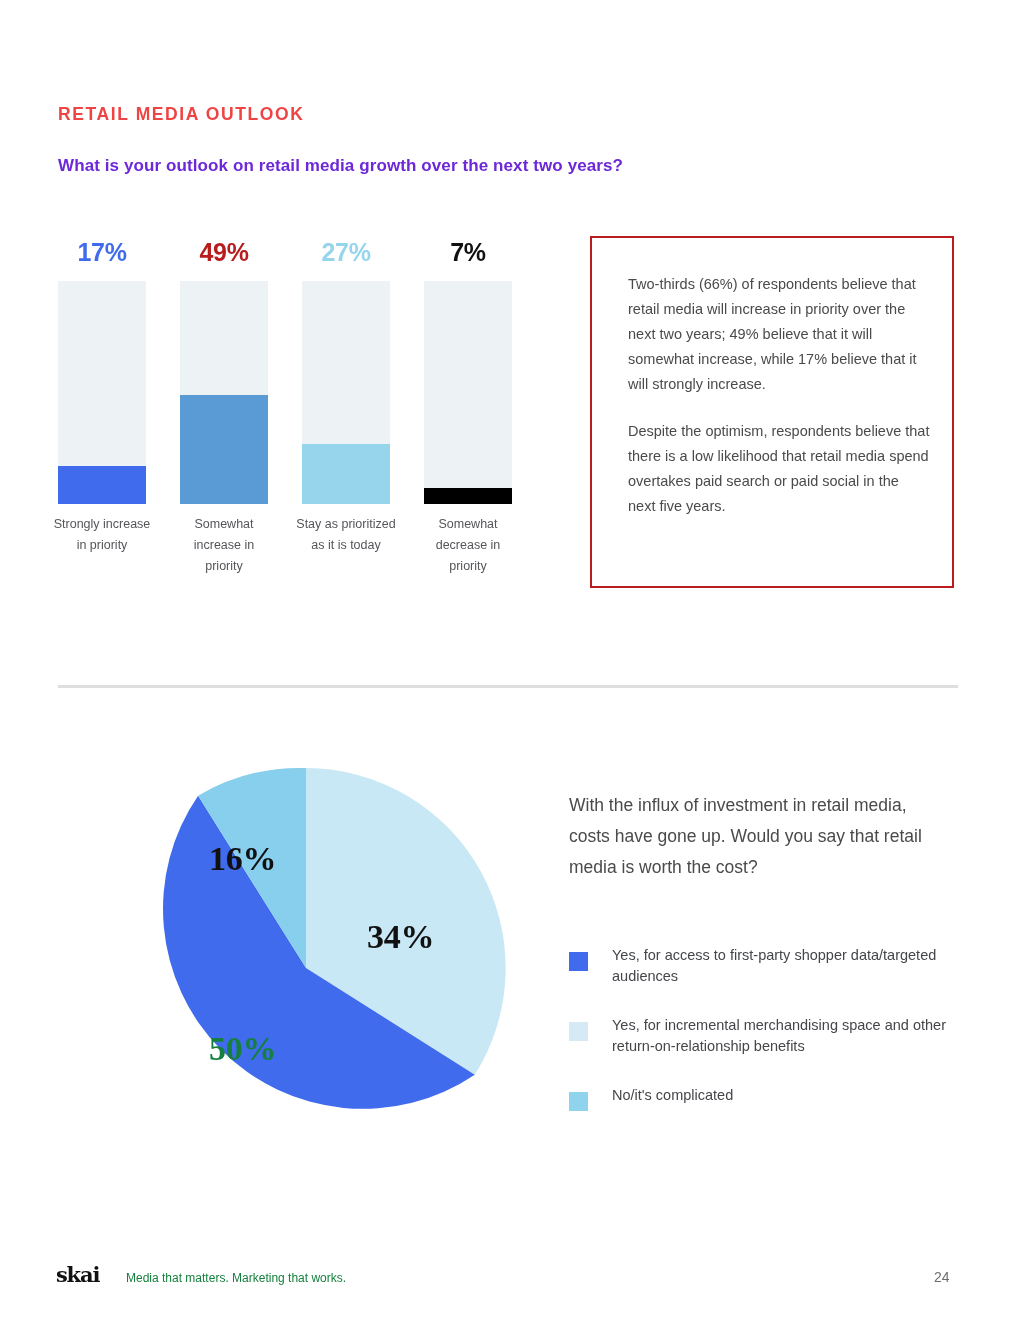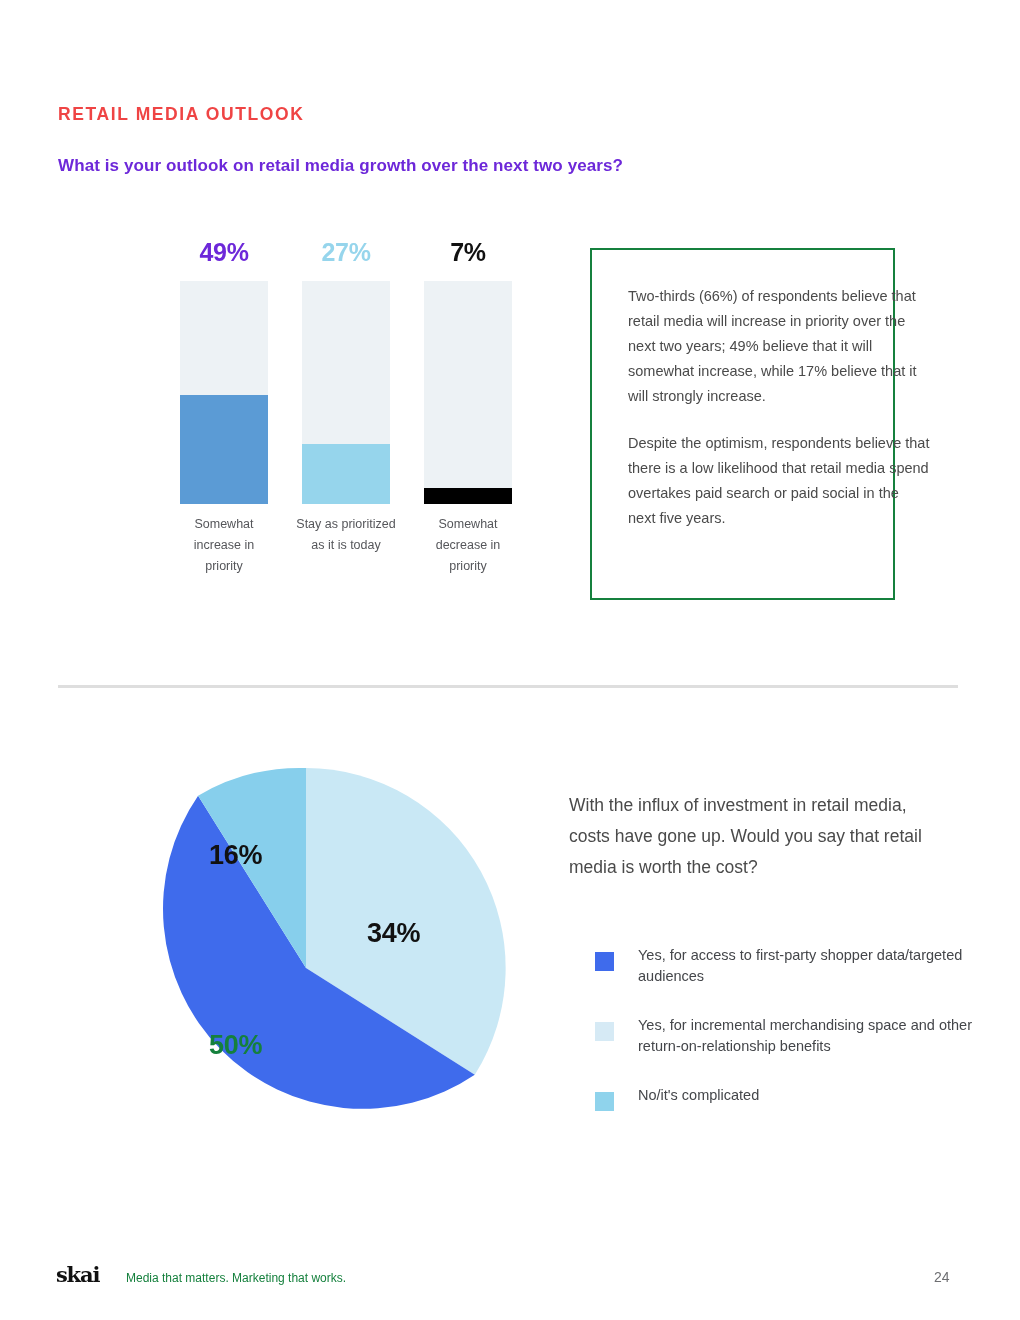--- a/index.html
+++ b/index.html
@@ -82,24 +82,24 @@
     text-align: center;
     font-size: 12.5px;
     line-height: 21px;
     color: #55565a;
   }
 
   
   .callout {
     position: absolute;
     left: 590px;
-    top: 248px;
-    width: 305px;
+    top: 236px;
+    width: 364px;
     height: 352px;
-    border: 2px solid #15803d;
+    border: 2px solid #b91c1c;
     box-sizing: border-box;
   }
   .callout-inner {
     position: absolute;
     left: 36px;
     top: 34px;
     width: 302px;
   }
   .callout p {
     margin: 0 0 22px 0;
@@ -123,41 +123,42 @@
   .pie-wrap {
     position: absolute;
     left: 99px;
     top: 761px;
     width: 414px;
     height: 414px;
   }
   .pie-svg { display: block; }
   .pie-label {
     position: absolute;
-    font-size: 27px;
+    font-size: 34px;
     font-weight: bold;
     letter-spacing: -0.3px;
+    font-family: Liberation Serif, serif;
   }
   .pie-label-0 { left: 268px; top: 157px; color: #111111; }
   .pie-label-1 { left: 110px; top: 269px; color: #15803d; }
   .pie-label-2 { left: 110px; top:  79px; color: #111111; }
 
   
   .question-2 {
     position: absolute;
     left: 569px;
     top: 790px;
     width: 360px;
     font-size: 17.5px;
     line-height: 31px;
     color: #4a4a4a;
   }
   .legend {
     position: absolute;
-    left: 595px;
+    left: 569px;
     top: 945px;
     width: 380px;
   }
   .legend-item {
     position: relative;
     min-height: 44px;
     margin-bottom: 26px;
     padding-left: 43px;
   }
   .legend-item:last-child { margin-bottom: 0; }
@@ -201,23 +202,30 @@
   }
 </style>
 </head>
 <body>
 
 <div class="page-title">RETAIL MEDIA OUTLOOK</div>
 <div class="question-1">What is your outlook on retail media growth over the next two years?</div>
 
 <div class="bar-chart">
 
+  <div class="bar-col" style="left:0px;">
+    <div class="bar-value" style="color:#3F6BEC;">17%</div>
+    <div class="bar-track">
+      <div class="bar-fill" style="height:17%;background:#3F6BEC;"></div>
+    </div>
+    <div class="bar-label">Strongly increase in priority</div>
+  </div>
 
   <div class="bar-col" style="left:122px;">
-    <div class="bar-value" style="color:#6d28d9;">49%</div>
+    <div class="bar-value" style="color:#b91c1c;">49%</div>
     <div class="bar-track">
       <div class="bar-fill" style="height:49%;background:#5B9BD5;"></div>
     </div>
     <div class="bar-label">Somewhat increase in priority</div>
   </div>
 
   <div class="bar-col" style="left:244px;">
     <div class="bar-value" style="color:#96D5EC;">27%</div>
     <div class="bar-track">
       <div class="bar-fill" style="height:27%;background:#96D5EC;"></div>

